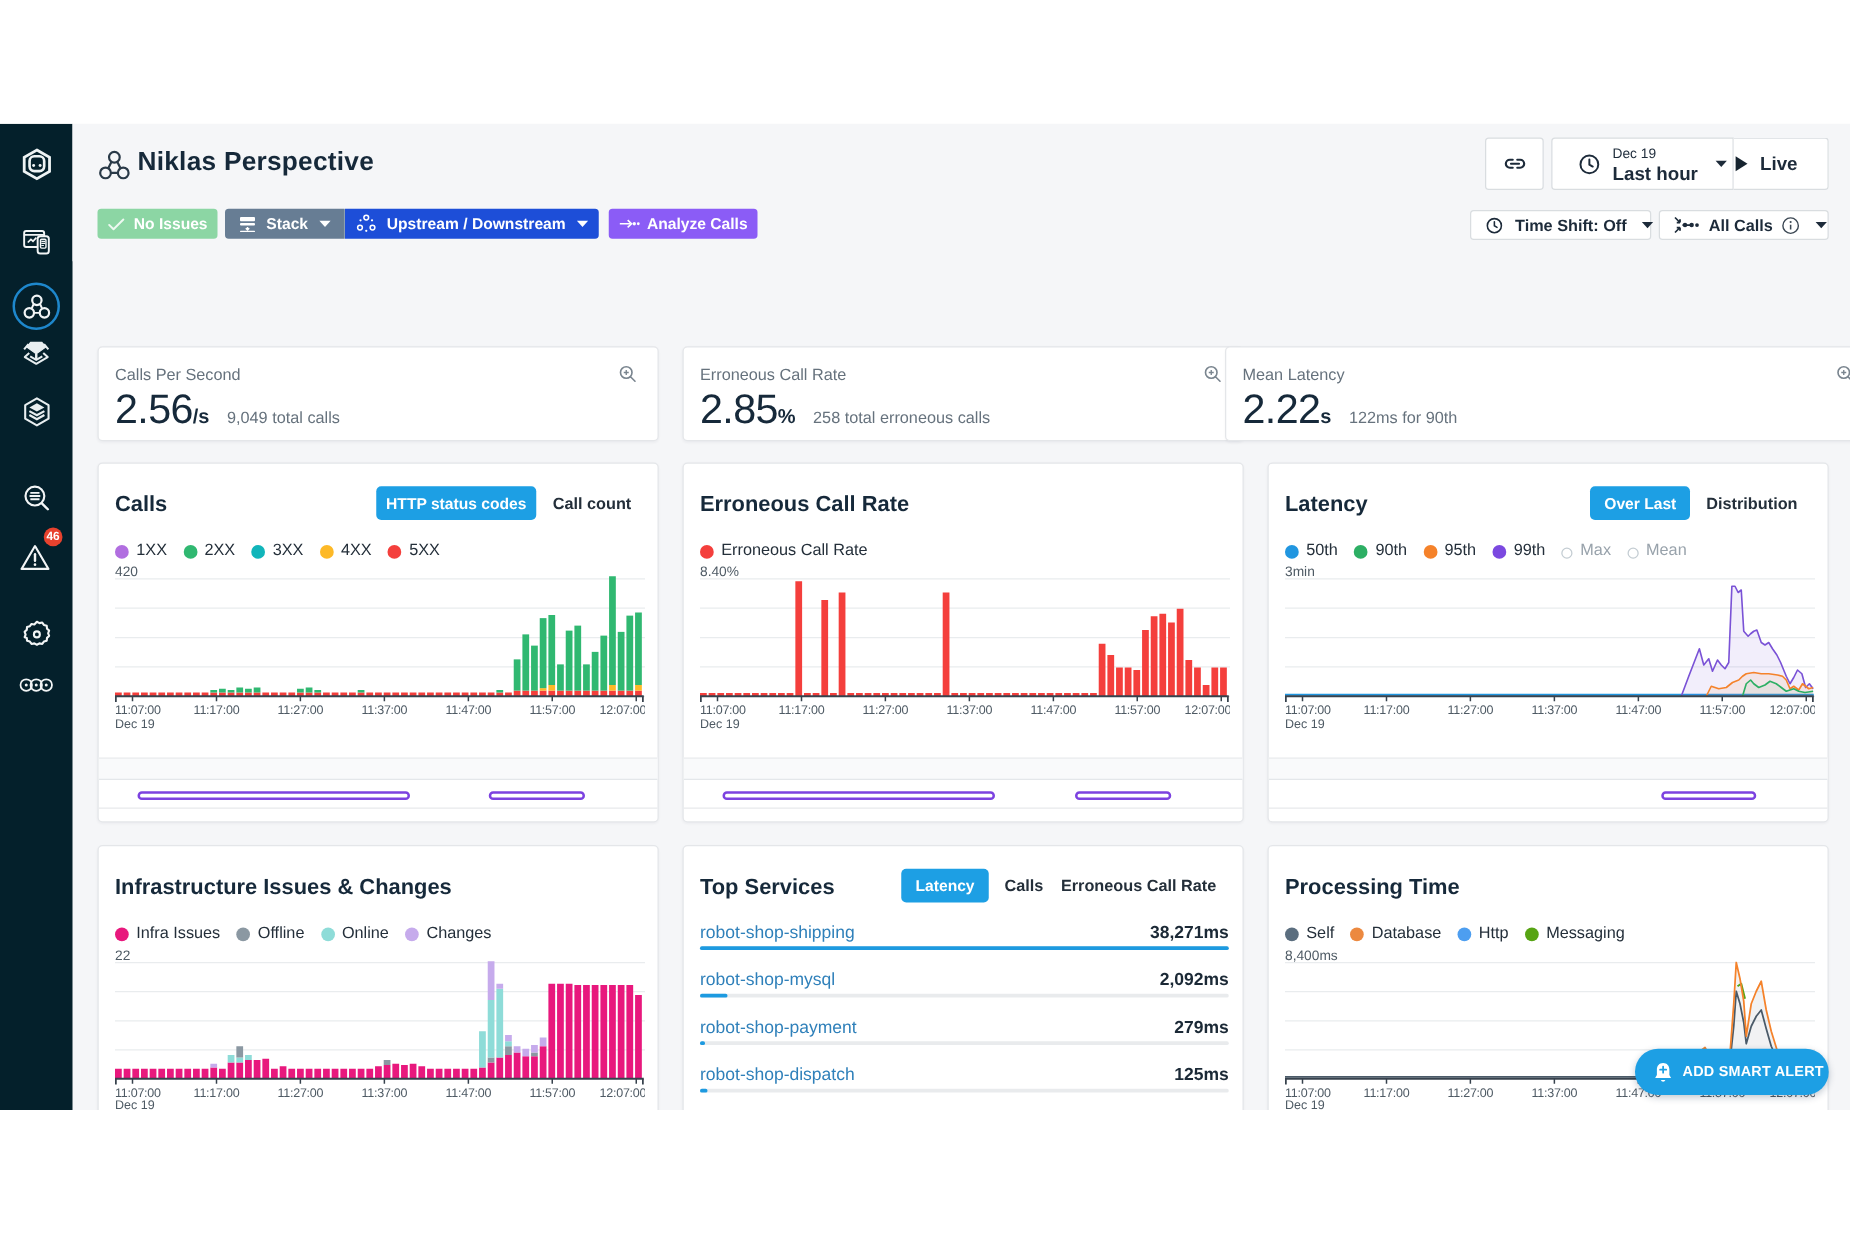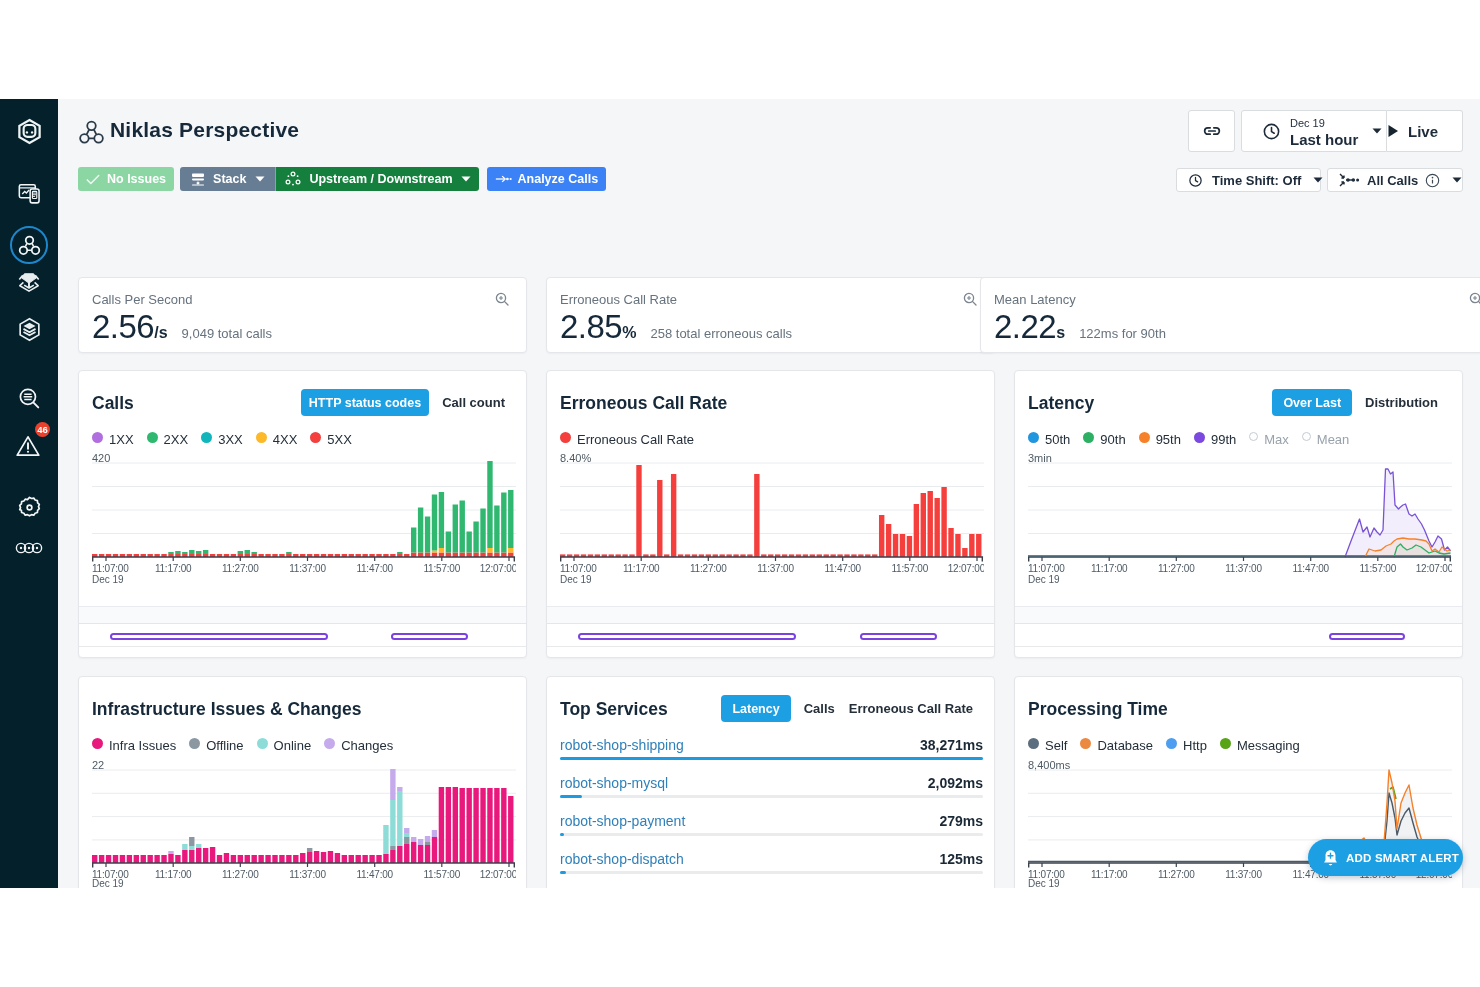--- a/index.html
+++ b/index.html
@@ -16,21 +16,21 @@
 .tab.active{color:#1f2d3c}
 .tabline{position:absolute;left:21px;top:47px;width:49px;height:3px;background:#00b0a8;border-radius:2px}
 .card{position:absolute;background:#fff;border:1px solid #e4e6e9;border-radius:4px;box-shadow:0 1px 2px rgba(16,30,40,0.04)}
 .cardlabel{font-size:13px;color:#66727d}
 .bignum{font-size:33px;font-weight:400;color:#16293a;letter-spacing:-0.5px}
 .bigunit{font-size:16px;font-weight:700;color:#16293a}
 .smallnote{font-size:13px;color:#66727d}
 .ctitle{position:absolute;left:13px;top:22px;font-size:17.5px;font-weight:700;color:#16293a}
 .toggle{position:absolute;display:flex;align-items:center;font-size:13px;font-weight:700;color:#242f3a}
 .tgactive{background:#1d9fe4;color:#fff;border-radius:4px;display:flex;align-items:center;justify-content:center;font-size:12.5px}
-.legend{position:absolute;display:flex;align-items:flex-start;font-size:13px;color:#242f3a}
+.legend{position:absolute;display:flex;align-items:flex-end;font-size:13px;color:#242f3a}
 .ldot{width:11px;height:11px;border-radius:50%;margin-right:6px}
 .lring{width:9px;height:9px;border-radius:50%;border:1.5px solid #c3ccd2;margin-right:6px;background:#fff}
 .axnum{position:absolute;left:13px;font-size:11px;color:#4e5a64}
 .scrollband{position:absolute;left:0;width:447px;height:18px;background:#f9fafb;border-top:1px solid #e9ebee;border-bottom:1px solid #e4e7ea}
 .pill{position:absolute;height:7px;border:2px solid #7c42e0;border-radius:4px;background:#fff}
 .grayline{position:absolute;left:0;width:447px;height:1px;background:#e7e9eb}
 .hbox{position:absolute;background:#fff;border:1px solid #d9dde0;border-radius:3px;display:flex;align-items:center;color:#1d2b3a;white-space:nowrap}
 .svcname{font-size:14px;color:#2f80ba}
 .svcval{font-size:14px;font-weight:700;color:#1b2936}
 </style></head>
@@ -137,36 +137,36 @@
               <rect x="2" y="2.5" width="12" height="3.4" rx="0.8" fill="#fff"></rect>
               <rect x="2" y="7.4" width="12" height="2" rx="0.8" fill="#fff"></rect>
               <path d="M8 10.6v2.2M6.6 11.6L8 13l1.4-1.4" stroke="#fff" stroke-width="1.1" fill="none"></path>
               <rect x="2" y="13.6" width="12" height="1" rx="0.5" fill="#fff"></rect>
             </svg>
           </span>Stack<span style="margin-left:9px;display:flex">
             <svg width="10" height="6" viewBox="0 0 10 6">
               <path d="M0.5 0.5 L5 5.5 L9.5 0.5 Z" fill="#fff"></path>
             </svg>
           </span></div>
-    <div class="btn" style="background:#15803d;border-radius:0 3px 3px 0;padding:0 8px"><span class="cicon">
+    <div class="btn" style="background:#1d4ed8;border-radius:0 3px 3px 0;padding:0 8px"><span class="cicon">
             <svg width="18" height="18" viewBox="0 0 18 18" fill="none">
               <circle cx="9" cy="4" r="1.9" stroke="#fff" stroke-width="1.2"></circle>
               <circle cx="4" cy="12" r="1.9" stroke="#fff" stroke-width="1.2"></circle>
               <circle cx="14" cy="12" r="1.9" stroke="#fff" stroke-width="1.2"></circle>
               <circle cx="4.4" cy="6.2" r="0.9" fill="#fff"></circle>
               <circle cx="13.6" cy="6.2" r="0.9" fill="#fff"></circle>
               <circle cx="9" cy="14.6" r="0.9" fill="#fff"></circle>
             </svg>
           </span>Upstream / Downstream<span style="margin-left:8px;display:flex">
             <svg width="10" height="6" viewBox="0 0 10 6">
               <path d="M0.5 0.5 L5 5.5 L9.5 0.5 Z" fill="#fff"></path>
             </svg>
           </span></div>
     <div style="width:8px"></div>
-    <div class="btn" style="background:#3b82f6;padding:0 8px"><span class="cicon" style="margin-right:6px">
+    <div class="btn" style="background:#8b5cf6;padding:0 8px"><span class="cicon" style="margin-right:6px">
             <svg width="17" height="12" viewBox="0 0 20 12" fill="none">
               <path d="M1 6h10" stroke="#fff" stroke-width="1.5"></path>
               <path d="M8.4 2.6 L12 6 L8.4 9.4" stroke="#fff" stroke-width="1.5" fill="none"></path>
               <circle cx="14.6" cy="6" r="1.6" fill="#fff"></circle>
               <circle cx="18.4" cy="6" r="1.3" fill="#fff"></circle>
             </svg>
           </span>Analyze Calls</div>
   </div>
   <div class="hbox" style="left:1130px;top:11px;width:47px;height:42px;justify-content:center">
         <svg width="22" height="22" viewBox="0 0 24 24" fill="none">

